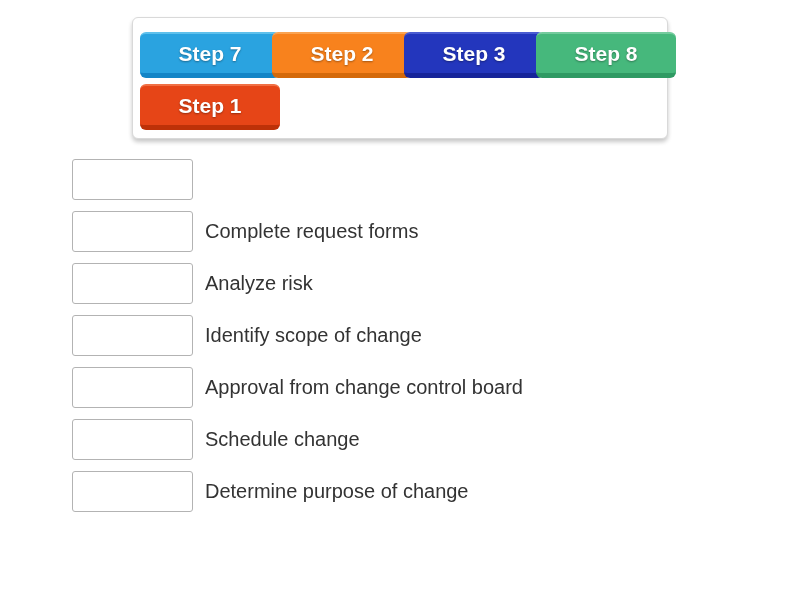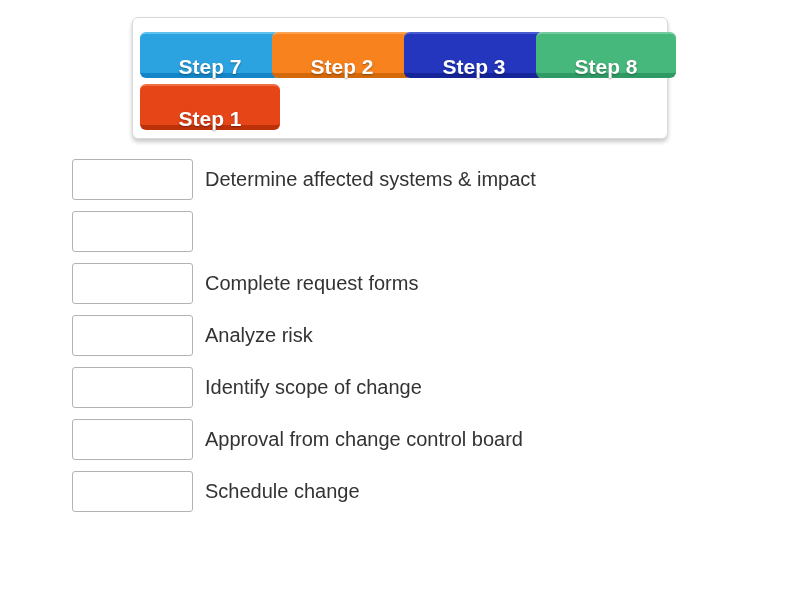--- a/index.html
+++ b/index.html
@@ -40,21 +40,21 @@
     border-top: 2px solid var(--l);
     border-bottom: 5px solid var(--d);
     border-radius: 6px;
     background: var(--c);
     color: #ffffff;
     font-family: inherit;
     font-size: 21px;
     font-weight: bold;
     text-shadow: 0 1px 2px rgba(0,0,0,0.35);
     cursor: pointer;
-    padding: 13px;
+    padding: 0;
     line-height: 39px;
     text-align: center;
   }
   
   .match-list {
     position: absolute;
     left: 72px;
     top: 159px;
   }
   .match-row {
@@ -88,24 +88,20 @@
     <button class="step-btn" style="--c: #2aa3e0; --l: #5ec0ec; --d: #1485c6;">Step 7</button>
     <button class="step-btn" style="--c: #f8821d; --l: #faa352; --d: #d4690a;">Step 2</button>
     <button class="step-btn" style="--c: #2336bd; --l: #4a5cd2; --d: #16249a;">Step 3</button>
     <button class="step-btn" style="--c: #46b87c; --l: #74cb9d; --d: #2f9a63;">Step 8</button>
     <button class="step-btn" style="--c: #e64517; --l: #f07045; --d: #bd3108;">Step 1</button>
   </div>
 
   <div class="match-list">
     <div class="match-row">
       <div class="drop-slot"></div>
-      <div class="item-text">Determine affected systems &amp; impact</div>
-    </div>
-    <div class="match-row">
-      <div class="drop-slot"></div>
     </div>
     <div class="match-row">
       <div class="drop-slot"></div>
       <div class="item-text">Complete request forms</div>
     </div>
     <div class="match-row">
       <div class="drop-slot"></div>
       <div class="item-text">Analyze risk</div>
     </div>
     <div class="match-row">
@@ -113,15 +109,19 @@
       <div class="item-text">Identify scope of change</div>
     </div>
     <div class="match-row">
       <div class="drop-slot"></div>
       <div class="item-text">Approval from change control board</div>
     </div>
     <div class="match-row">
       <div class="drop-slot"></div>
       <div class="item-text">Schedule change</div>
     </div>
+    <div class="match-row">
+      <div class="drop-slot"></div>
+      <div class="item-text">Determine purpose of change</div>
+    </div>
   </div>
 
 </div>
 
 </body></html>

